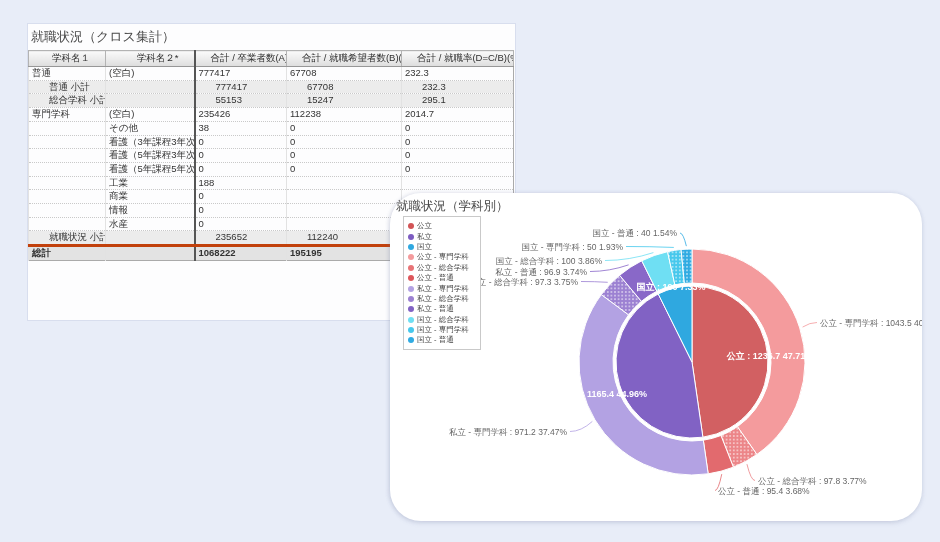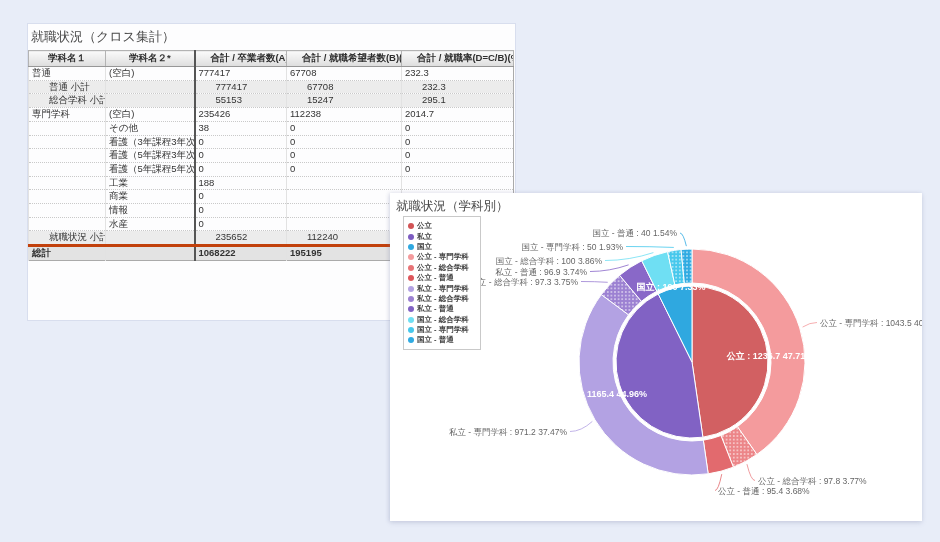--- a/index.html
+++ b/index.html
@@ -6,40 +6,40 @@
   .page{position:relative;width:940px;height:542px;background:#e8edf8;overflow:hidden;
         font-family:"Liberation Sans",sans-serif;}
 
   
   .table-panel{position:absolute;left:28px;top:12px;width:487px;height:296px;background:#fdfdfe;
                box-shadow:0 0 0 1px rgba(185,195,220,.35);z-index:1;margin-top:12px;}
   .panel-title{margin:4px 0 4px 3px;font-size:13px;color:#4a4a4a;}
   table.crosstab{border-collapse:collapse;table-layout:fixed;width:485px;font-size:9.5px;color:#333;
                  border:1px solid #aaa;}
   table.crosstab th{background:linear-gradient(#fafafa,#dddddd);border:1px solid #b3b3b3;
-                    border-bottom:1px solid #979797;font-weight:bold;text-align:center;
+                    border-bottom:1px solid #979797;font-weight:normal;text-align:right;
                     padding:1px 15px;height:11px;white-space:nowrap;overflow:hidden;color:#2e2e2e;}
   table.crosstab td{border-left:1px solid #e2e2e2;border-bottom:1px dotted #c9c9c9;
                     padding:0 4px 0 3px;height:12.7px;line-height:12.7px;white-space:nowrap;overflow:hidden;}
   table.crosstab .sep{border-left:2px solid #555 !important;}
   table.crosstab .num{text-align:left;}
   tr.subtotal td{background:#ececec;padding-left:20px;}
   tr.total td{background:#e3e3e3;font-weight:bold;border-top:3px solid #c2410c;}
 
   
   .chart-panel{position:absolute;left:390px;top:193px;width:532px;height:328px;background:#ffffff;
-               box-shadow:-1px 0 4px rgba(110,120,160,.20),0 2px 5px rgba(110,120,160,.18);z-index:2;}
+               box-shadow:-1px 0 4px rgba(110,120,160,.20),0 2px 5px rgba(110,120,160,.18);z-index:2;border-radius:31px;}
   .chart-title{position:absolute;left:6px;top:5px;font-size:12.5px;color:#4a4a4a;}
   .legend{position:absolute;left:13px;top:23px;width:72px;background:#fff;border:1px solid #c9c9c9;
           padding:4px 2px 3px 2px;z-index:3;}
   .legend-item{display:flex;align-items:center;height:10.4px;cursor:default;}
   .legend-dot{width:6px;height:6px;border-radius:50%;margin:0 3px 0 2px;flex:none;}
   .legend-dot.dotted{background-image:radial-gradient(rgba(255,255,255,.9) 25%,transparent 30%);
                      background-size:3px 3px;}
-  .legend-label{font-size:7.5px;color:#444;white-space:nowrap;font-weight:bold;}
+  .legend-label{font-size:7.5px;color:#444;white-space:nowrap;}
   svg.donut{position:absolute;left:0;top:0;}
   svg.donut text{font-family:"Liberation Sans",sans-serif;}
   .callout{fill:#666;font-size:8.5px;}
   .inner-label{fill:#fff;font-size:9px;font-weight:bold;}
 </style>
 </head>
 <body>
 
 <div class="page">
 

